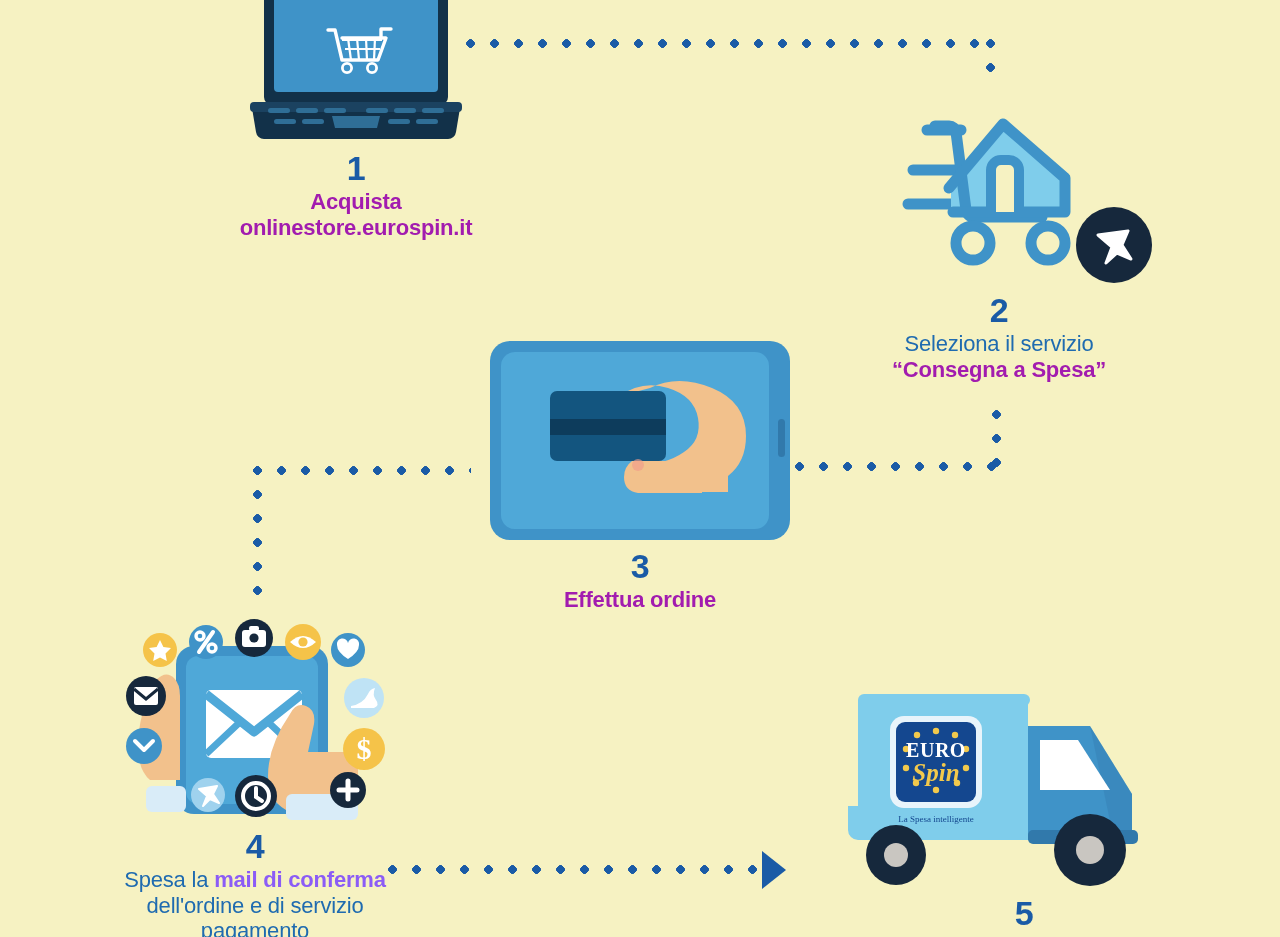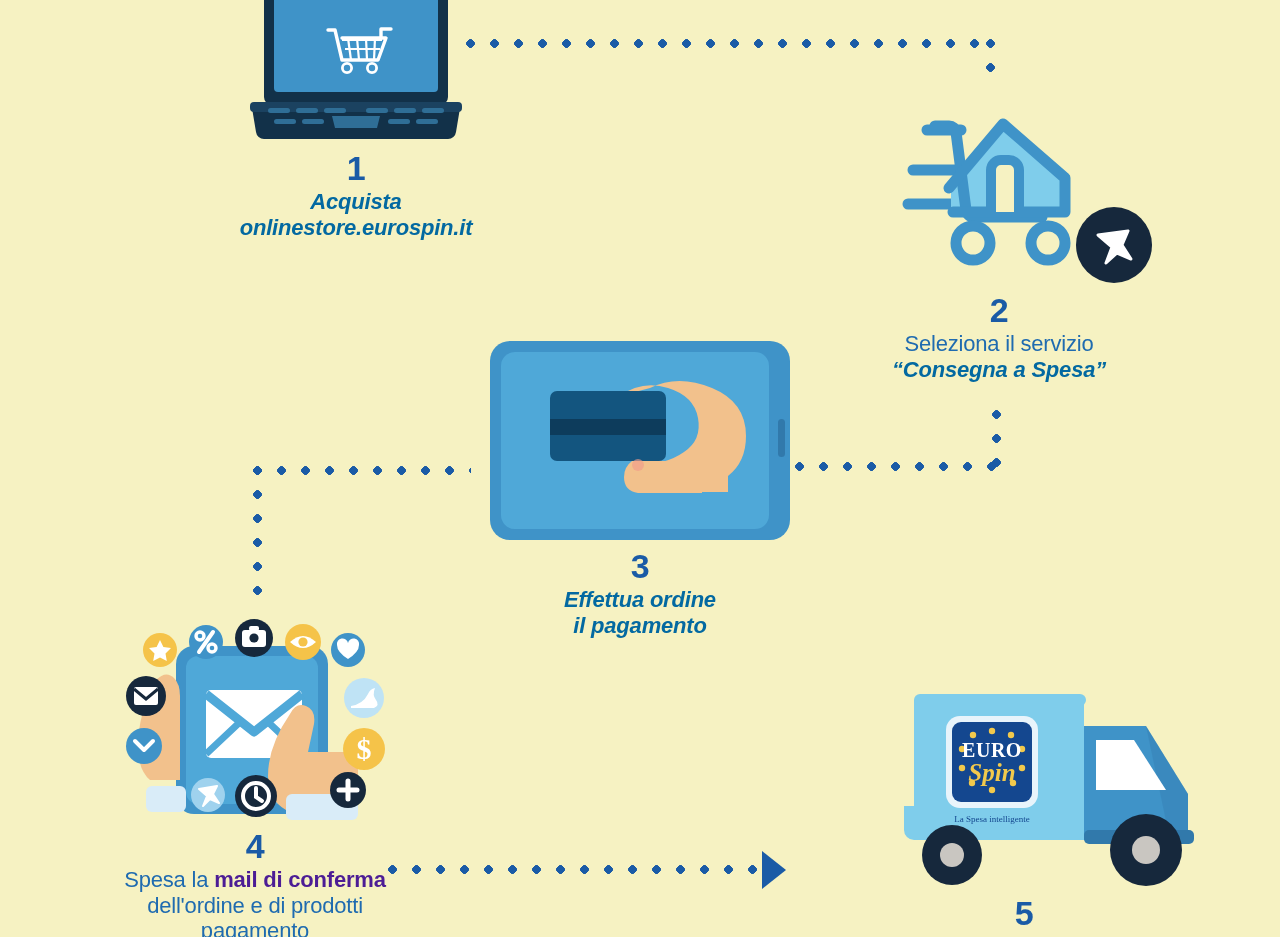--- a/index.html
+++ b/index.html
@@ -37,22 +37,21 @@
     margin-bottom: 2px;
   }
   .cap-line {
     font-size: 22px;
     font-weight: normal;
     color: #1f6bb0;
     white-space: nowrap;
   }
   .cap-line.bold {
     font-weight: bold;
-    color: #0369a1;
-    font-style: italic;
+    color: #a21caf;
   }
 
   
   .dots-h {
     position: absolute;
     height: 9px;
     background-image: radial-gradient(circle 4.2px at 4.5px 4.5px, #1a5ba6 98%, rgba(0,0,0,0) 100%);
     background-size: 24px 9px;
     background-repeat: repeat-x;
   }
@@ -79,21 +78,21 @@
   .housecart { position: absolute; left: 905px; top: 108px; width: 180px; height: 165px; }
   .cursor-badge { position: absolute; left: 1076px; top: 207px; width: 76px; height: 76px; }
 
   
   .tablet3 { position: absolute; left: 490px; top: 341px; width: 300px; height: 199px; }
 
   
   .mailblock { position: absolute; left: 118px; top: 618px; width: 285px; height: 220px; }
 
   
-  .truck { position: absolute; left: 900px; top: 680px; width: 310px; height: 205px; }
+  .truck { position: absolute; left: 844px; top: 680px; width: 310px; height: 205px; }
 
   svg { display: block; overflow: visible; }
 </style>
 </head>
 <body>
 
 <div class="canvas">
 
   <div class="dots-h" style="left:466px; top:39px; width:528px;"></div>
   <div class="dots-v" style="left:986px; top:39px; height:34px;"></div>
@@ -223,21 +222,20 @@
       <rect x="60" y="78" width="116" height="16" fill="#0d3c5c"></rect>
 
       <path d="M142 120 q-8 6 -8 16 q0 14 14 16 h64 v-32 Z" fill="#f2c18c"></path>
       <circle cx="148" cy="124" r="6" fill="#ef9d8a" opacity="0.65"></circle>
     </svg>
   </div>
 
   <div class="step-caption" style="left:465px; top:548px; width:350px;">
     <div class="step-num">3</div>
     <div class="cap-line bold">Effettua ordine</div>
-    <div class="cap-line bold">il pagamento</div>
   </div>
 
   <div class="mailblock">
     <svg viewBox="0 0 285 220" width="285" height="220" aria-hidden="true">
 
       <rect x="58" y="28" width="152" height="168" rx="18" fill="#3f93c8"></rect>
       <rect x="68" y="38" width="132" height="148" rx="12" fill="#4fa8d8"></rect>
 
       <g transform="translate(88,72)">
         <rect x="0" y="0" width="96" height="68" rx="5" fill="#ffffff"></rect>
@@ -293,22 +291,22 @@
       <circle cx="138" cy="178" r="13" fill="none" stroke="#ffffff" stroke-width="4"></circle>
       <path d="M138 170 v9 l6 4" fill="none" stroke="#ffffff" stroke-width="4" stroke-linecap="round"></path>
 
       <circle cx="230" cy="172" r="18" fill="#16283c"></circle>
       <path d="M230 163 v18 M221 172 h18" stroke="#ffffff" stroke-width="5" stroke-linecap="round"></path>
     </svg>
   </div>
 
   <div class="step-caption" style="left:80px; top:828px; width:350px;">
     <div class="step-num">4</div>
-    <div class="cap-line"><span>Spesa la </span><span class="bold" style="font-weight:bold;color:#4c1d95">mail di conferma</span></div>
-    <div class="cap-line">dell'ordine e di prodotti</div>
+    <div class="cap-line"><span>Spesa la </span><span class="bold" style="font-weight:bold;color:#8b5cf6">mail di conferma</span></div>
+    <div class="cap-line">dell'ordine e di servizio</div>
     <div class="cap-line">pagamento</div>
   </div>
 
   <div class="truck">
     <svg viewBox="0 0 310 205" width="310" height="205" aria-hidden="true">
 
       <path d="M14 20 h170 v140 H14 a10 10 0 0 1 -10 -10 v-24 h10 Z" fill="#7fcdeb"></path>
       <rect x="14" y="14" width="172" height="12" rx="6" fill="#7fcdeb"></rect>
 
       <path d="M184 46 h62 l42 68 v46 h-104 Z" fill="#3f93c8"></path>

